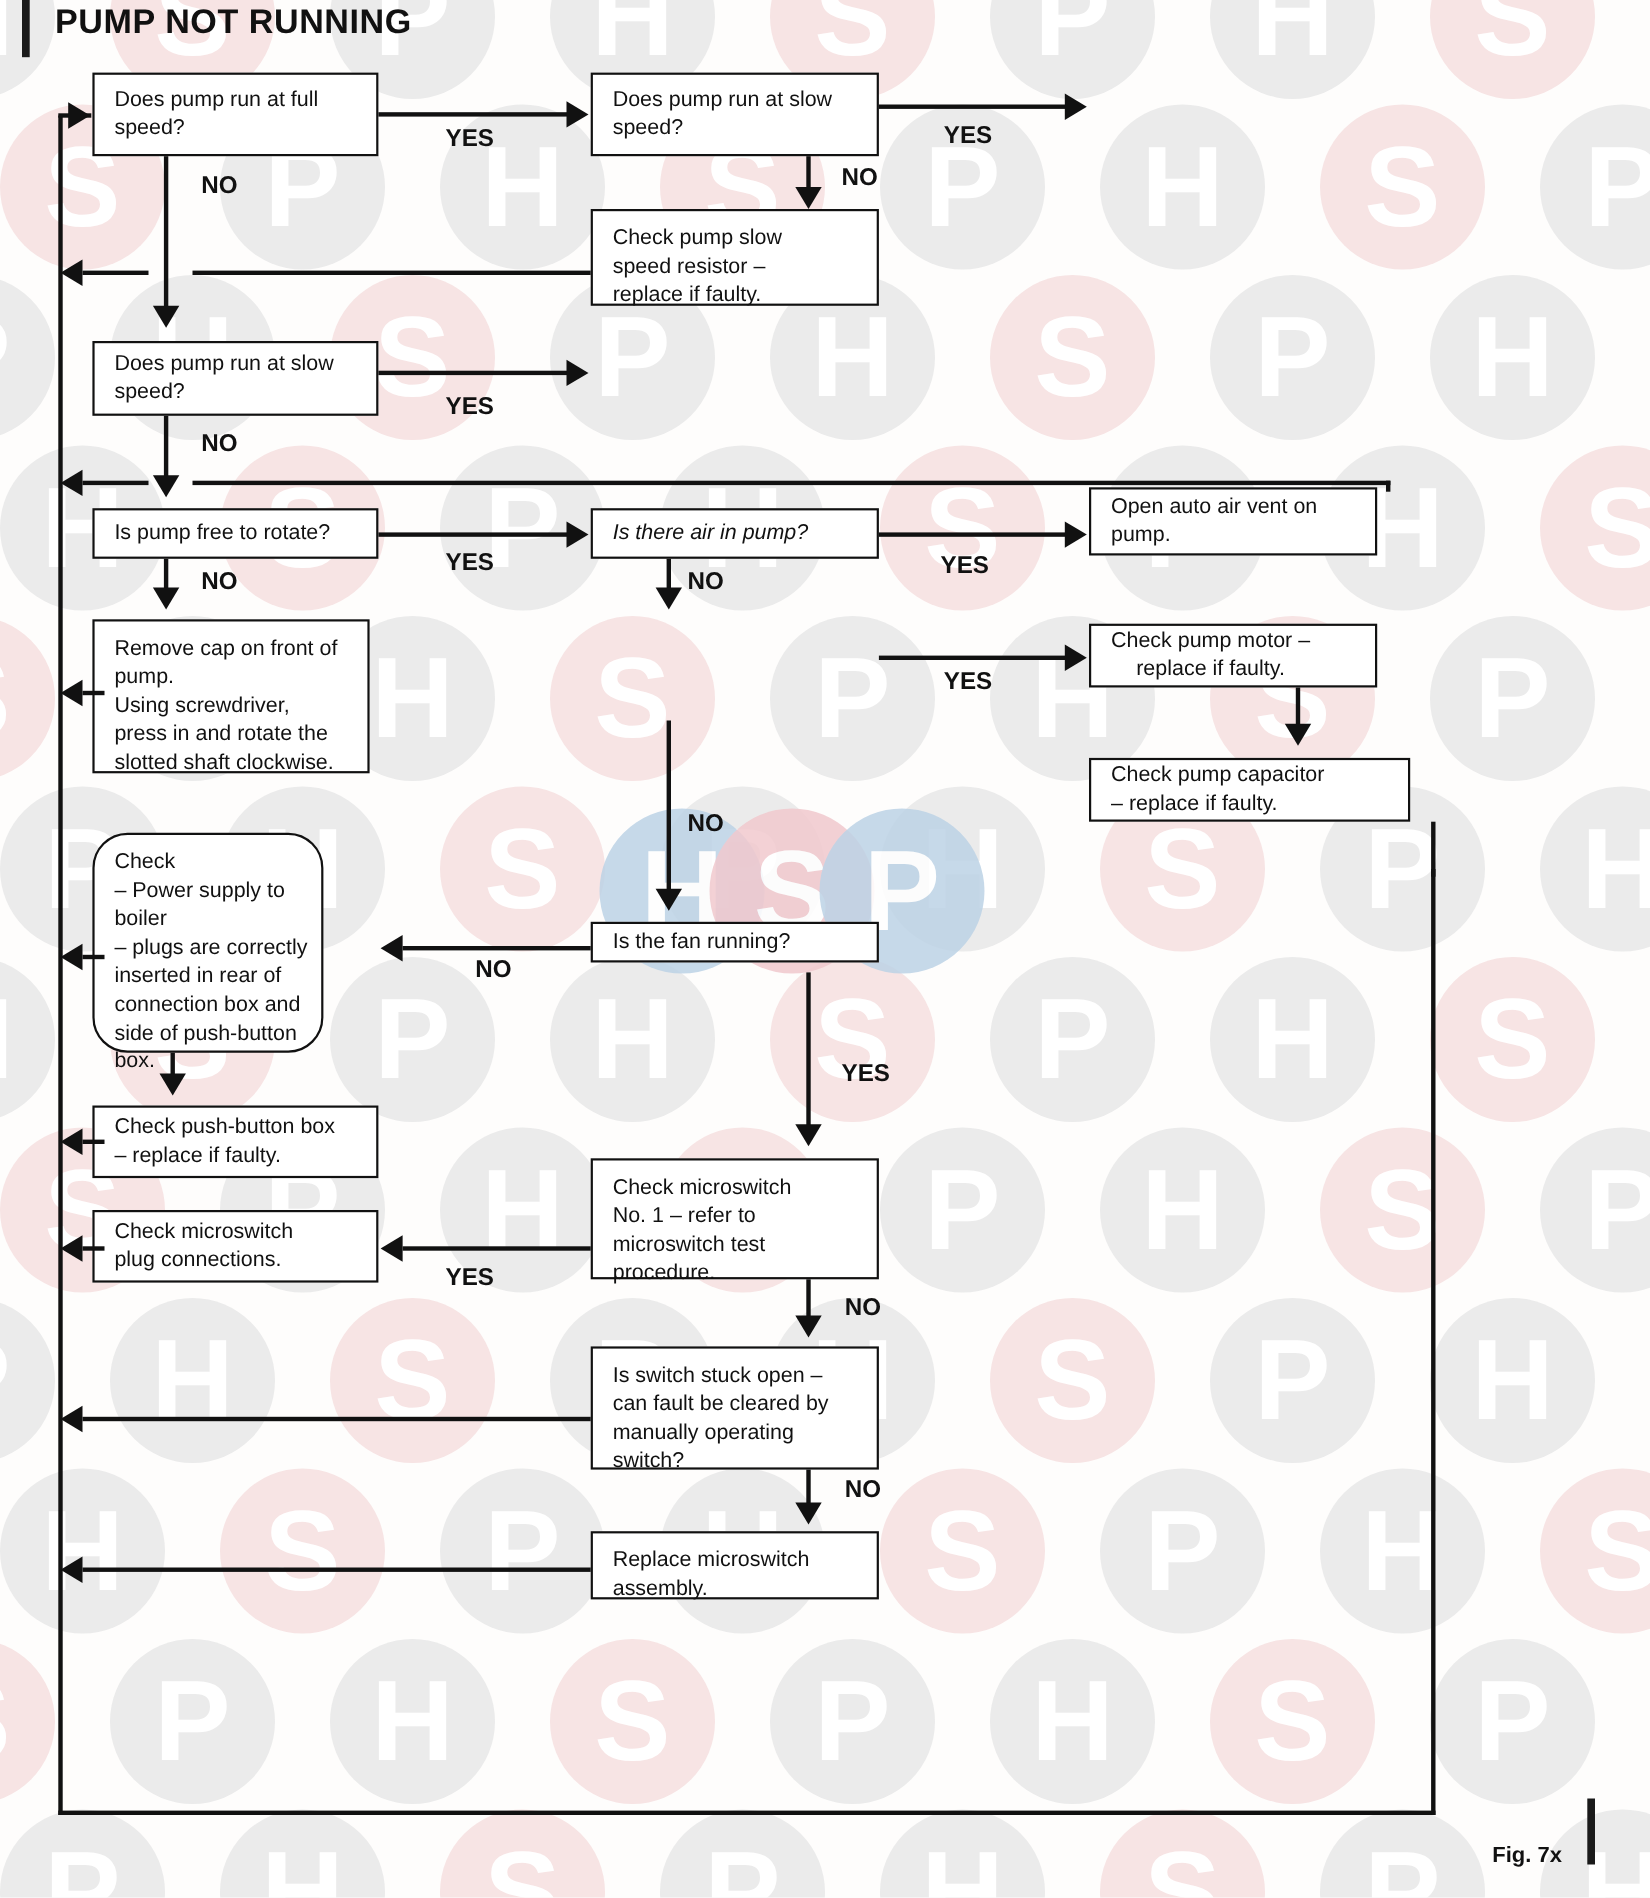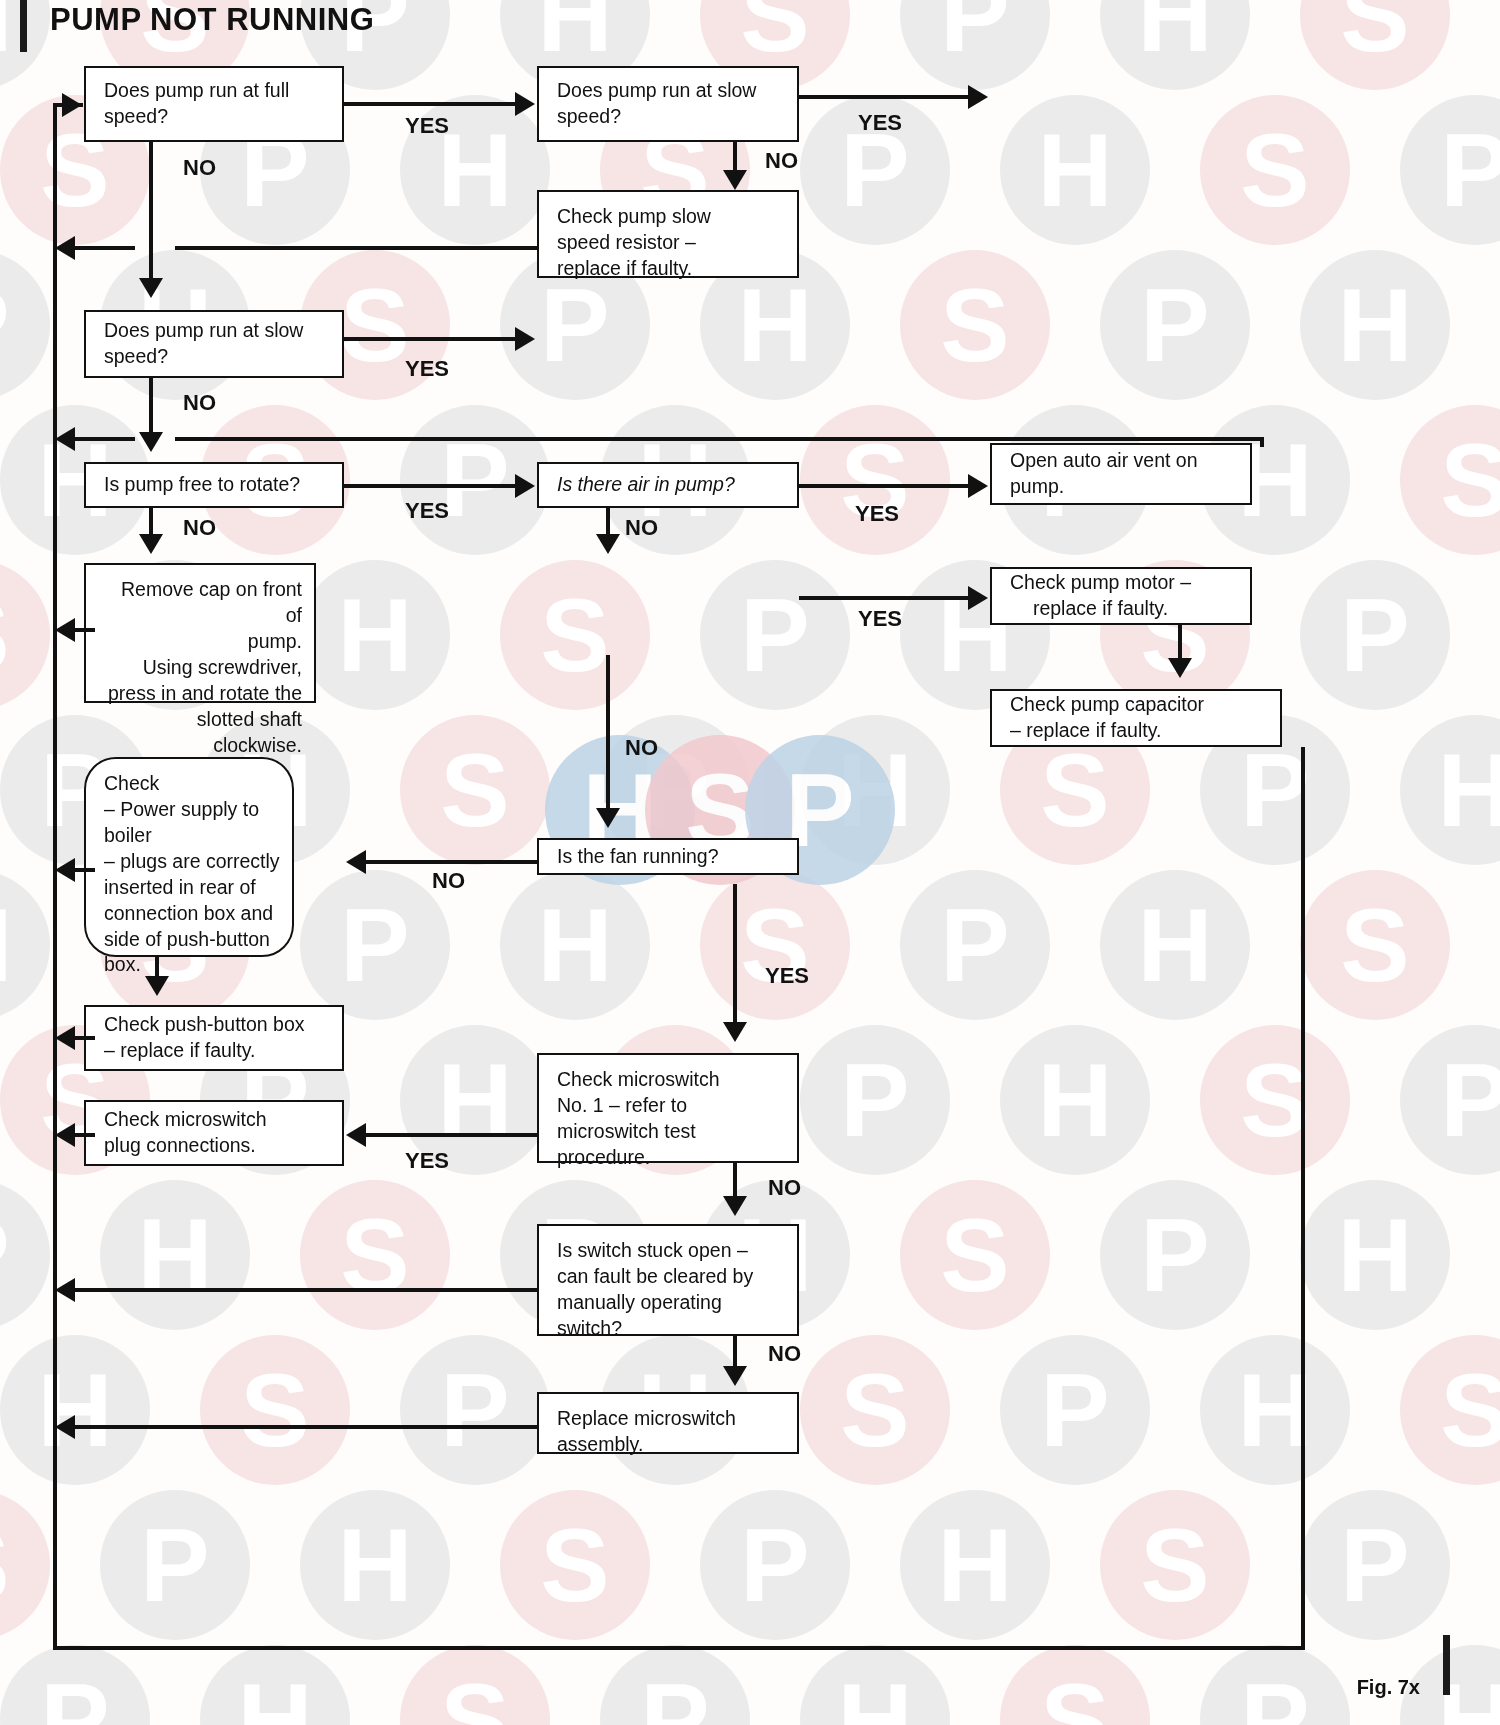--- a/index.html
+++ b/index.html
@@ -228,21 +228,21 @@
 speed?</div>
 
 
   <div class="node" style="left:84px;top:462px;width:260px;height:46px;">Is pump free to rotate?</div>
 
   <div class="node" style="left:537px;top:462px;width:262px;height:46px;font-style:italic;">Is there air in pump?</div>
 
   <div class="node" style="left:990px;top:443px;width:262px;height:62px;">Open auto air vent on
 pump.</div>
 
-  <div class="node top" style="left:84px;top:563px;width:232px;height:140px;text-align:right;">Remove cap on front of
+  <div class="node top" style="left:84px;top:563px;width:252px;height:140px;">Remove cap on front of
 pump.
 Using screwdriver,
 press in and rotate the
 slotted shaft clockwise.</div>
 
 
   <div class="node" style="left:990px;top:567px;width:262px;height:58px;text-align:center;">Check pump motor –
 replace if faulty.</div>
 
   <div class="node" style="left:990px;top:689px;width:292px;height:58px;">Check pump capacitor

